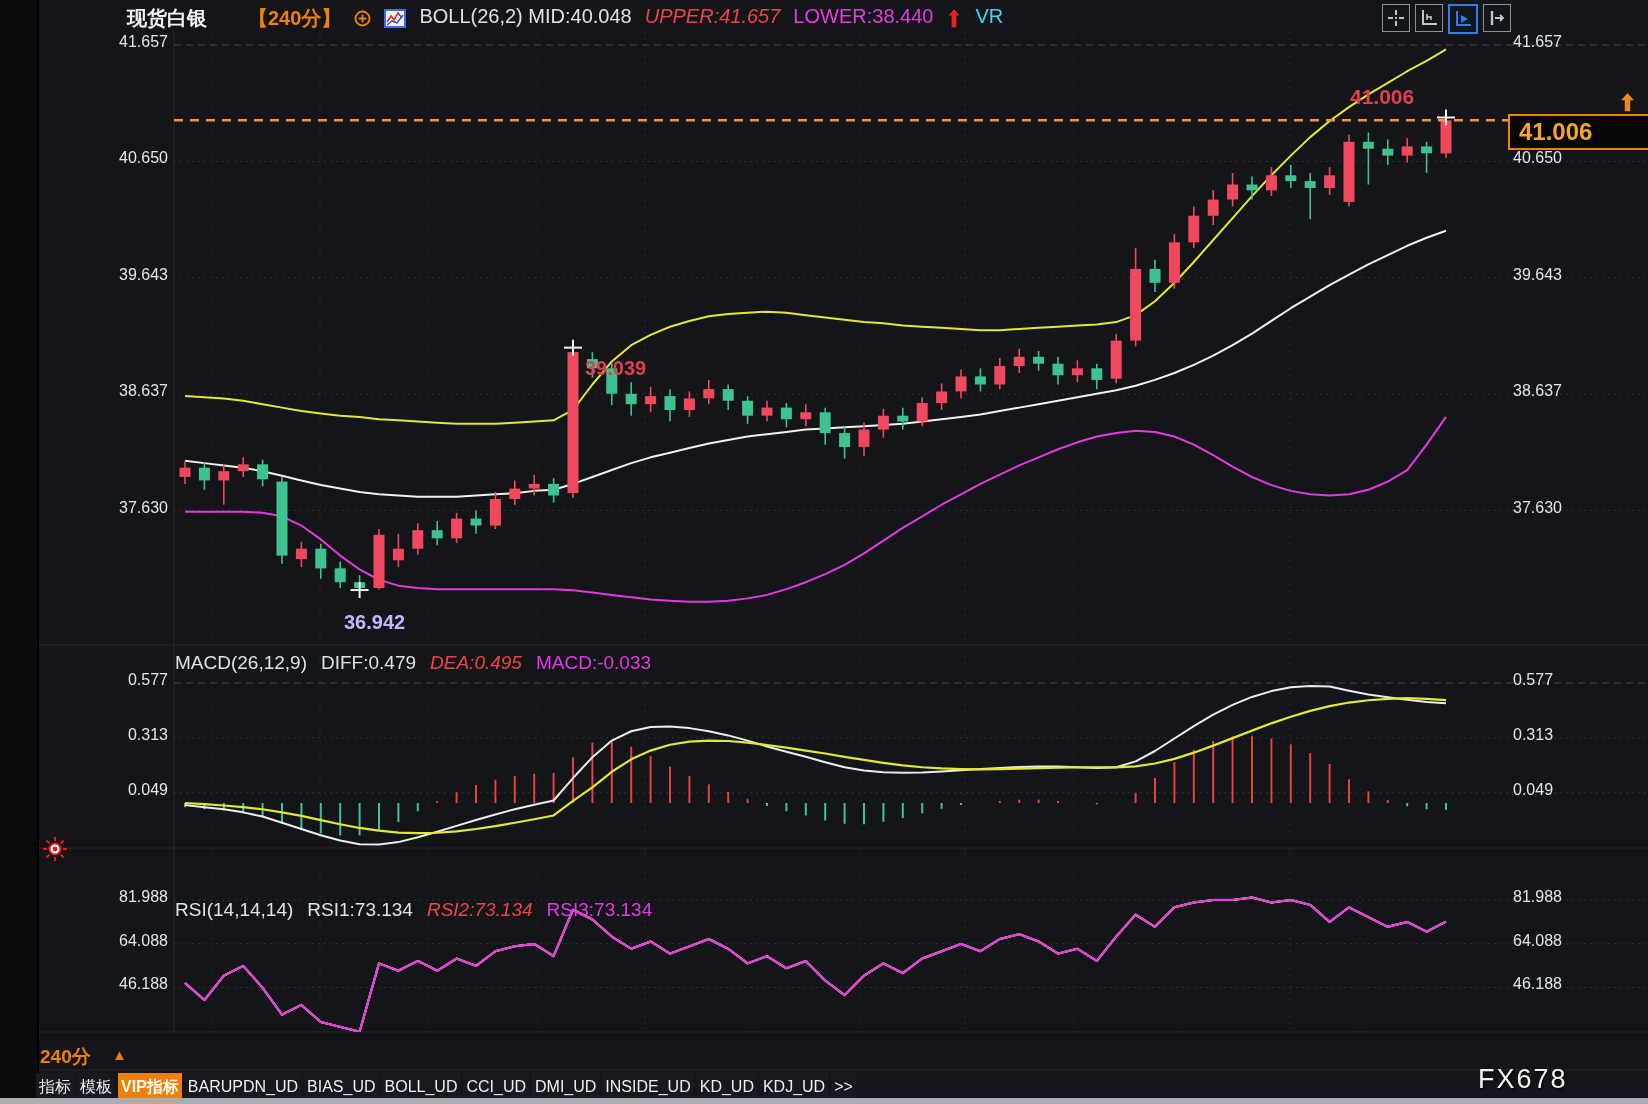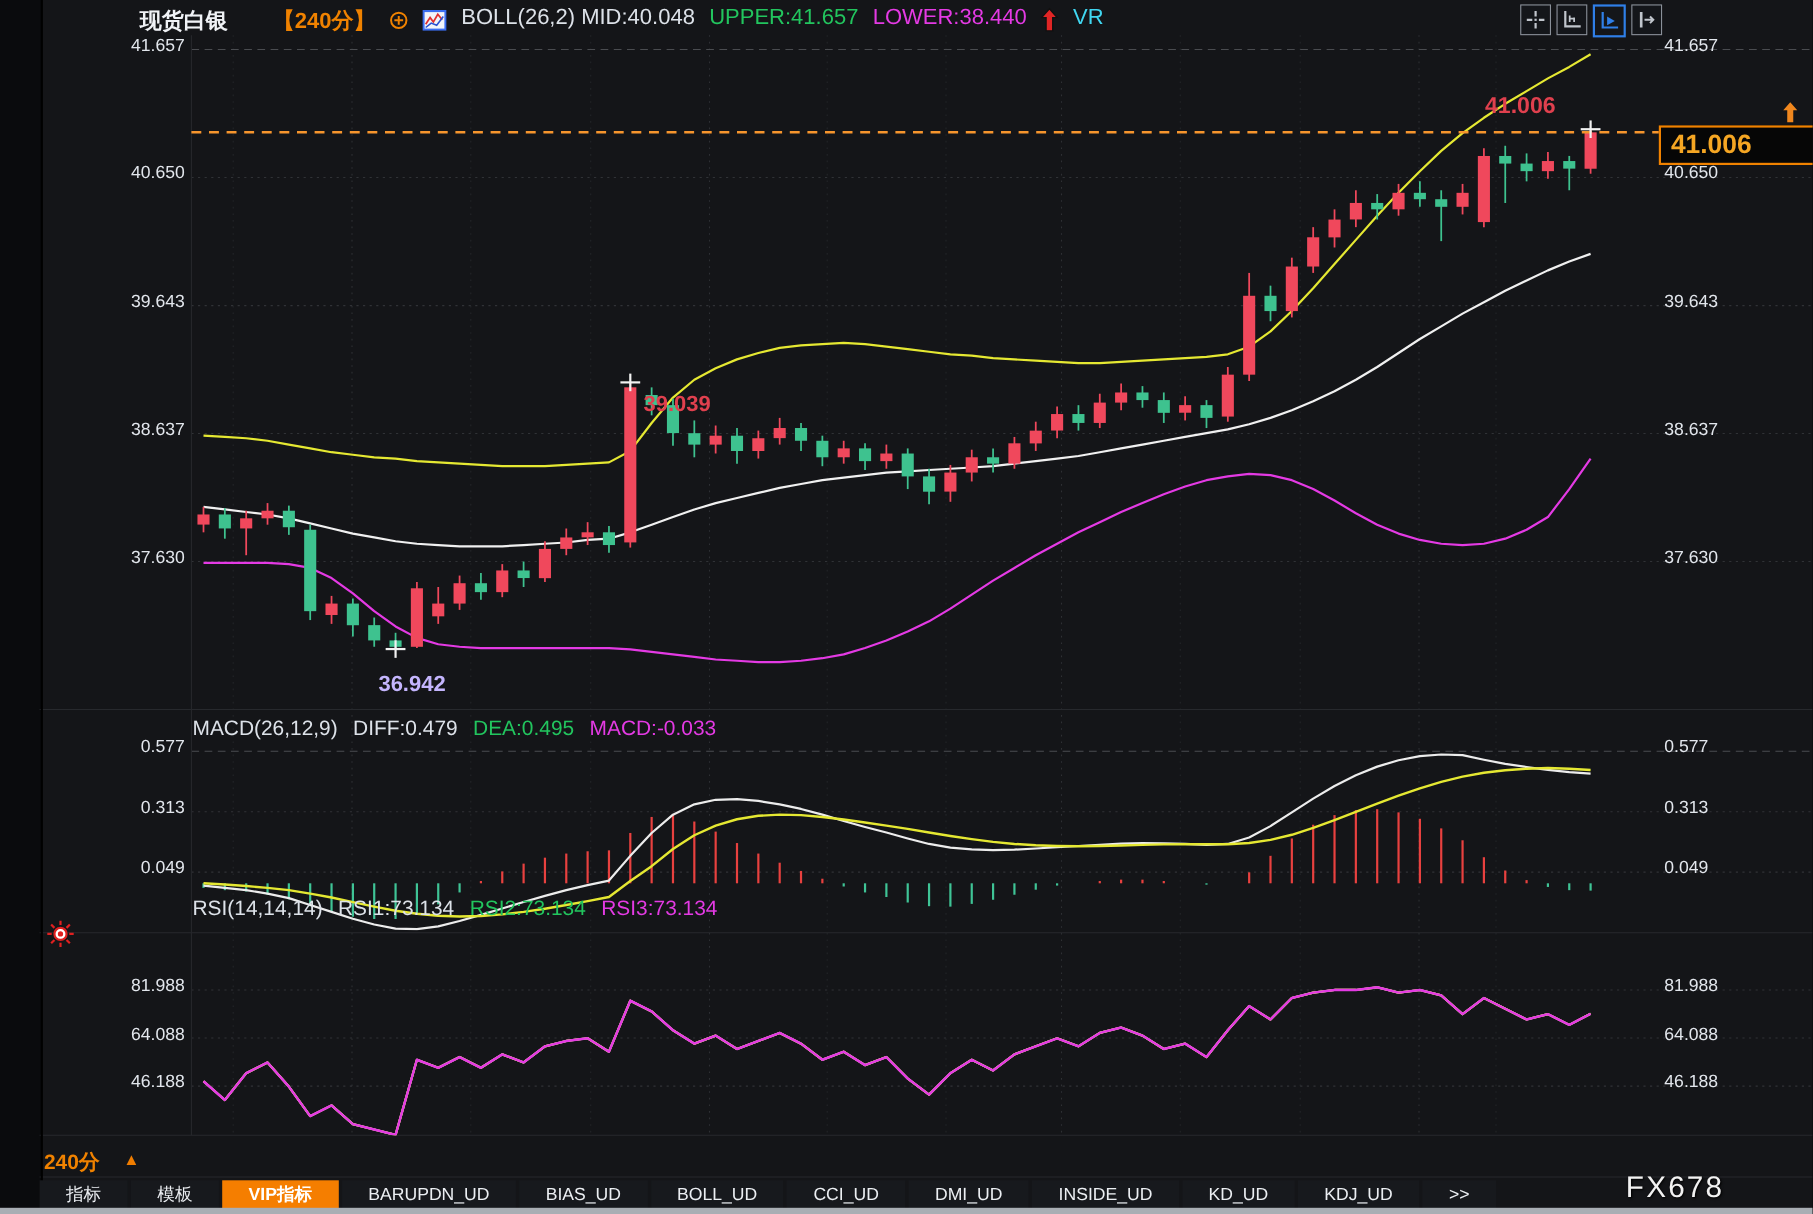--- a/index.html
+++ b/index.html
@@ -10,21 +10,21 @@
   #sidebar{position:absolute;left:0;top:0;width:38px;height:1104px;background:#0a0b0d;}
   .side-btn{position:absolute;left:2px;width:34px;background:#24272d;color:#aab0b8;
             font-size:17px;line-height:21px;text-align:center;padding:6px 0;border-radius:2px;
             writing-mode:vertical-lr;text-orientation:upright;letter-spacing:3px;cursor:pointer;}
   .side-btn.active{background:#f07a00;color:#ffffff;font-weight:bold;}
   
   #header{position:absolute;left:127px;top:5px;height:26px;display:flex;gap:13px;z-index:30;}
   #header .t{font-size:20px;white-space:nowrap;}
   .sym{color:#f0f2f6;font-weight:bold;}
   .period{color:#f08200;font-weight:bold;margin-left:28px;}
-  .white{color:#dde2e9;} .yellow{color:#22c55e;} .magenta{color:#e43ae4;} .cyan{color:#40d6f0;}
+  .white{color:#dde2e9;} .yellow{color:#ef4444;font-style:italic;} .magenta{color:#e43ae4;} .cyan{color:#40d6f0;}
   .iconbox{display:inline-flex;align-items:center;justify-content:center;}
   
   #toolbar{position:absolute;left:1382px;top:4px;display:flex;gap:5px;z-index:30;}
   .tool{width:26px;height:26px;border:1px solid #8a9099;background:#14161a;display:flex;
         align-items:center;justify-content:center;cursor:pointer;}
   .tool.active{border:2px solid #2f7fe8;}
   
   .axlbl{position:absolute;font-size:16px;color:#e2e6ec;pointer-events:none;white-space:nowrap;}
   .axlbl.left{width:112px;text-align:right;left:56px;}
   .axlbl.right{left:1513px;text-align:left;}
@@ -38,21 +38,21 @@
   #tag-arrow{position:absolute;left:1620px;top:92px;z-index:26;}
   
   .phead{position:absolute;display:flex;gap:14px;z-index:20;}
   .phead .t{font-size:19px;white-space:nowrap;}
   
   #period-lbl{position:absolute;left:40px;top:1044px;color:#f08200;font-size:19px;font-weight:bold;z-index:20;text-align:right;}
   #period-tri{position:absolute;left:112px;top:1046px;color:#f07d00;font-size:15px;z-index:20;}
   .datelbl{position:absolute;top:1044px;width:90px;margin-left:-45px;text-align:center;
            font-size:19px;color:#e8ecf2;pointer-events:none;}
   #tabbar{position:absolute;left:36px;top:1073px;height:27px;display:flex;gap:3px;z-index:20;}
-  .tab{height:27px;line-height:27px;padding:0 24px;background:#17191d;color:#eceff3;
+  .tab{height:27px;line-height:27px;padding:0 3px;background:#17191d;color:#eceff3;
        font-size:16px;white-space:nowrap;cursor:pointer;}
   .tab.active{background:#f57e00;color:#fff;font-weight:bold;}
   #watermark{position:absolute;left:1478px;top:1064px;font-size:27px;color:#f2f2f2;
              letter-spacing:2px;text-shadow:1px 1px 2px #000;z-index:21;}
   #bottom-strip{position:absolute;left:0;top:1098px;width:1648px;height:6px;background:#a9aeb4;z-index:22;}
   #sun-icon{position:absolute;left:42px;top:836px;z-index:20;}
   #chart-svg{position:absolute;left:0;top:0;z-index:5;}
   #overlay{position:absolute;left:0;top:0;width:1648px;height:1104px;z-index:10;pointer-events:none;}
 </style>
 </head>
@@ -519,21 +519,21 @@
       </svg>
   </div>
 
   <div class="phead" style="left:175px;top:652px;">
     <span class="t white">MACD(26,12,9)</span>
     <span class="t white">DIFF:0.479</span>
     <span class="t yellow">DEA:0.495</span>
     <span class="t magenta">MACD:-0.033</span>
   </div>
 
-  <div class="phead" style="left:175px;top:816px;">
+  <div class="phead" style="left:175px;top:899px;">
     <span class="t white">RSI(14,14,14)</span>
     <span class="t white">RSI1:73.134</span>
     <span class="t yellow">RSI2:73.134</span>
     <span class="t magenta">RSI3:73.134</span>
   </div>
 
   <div id="sun-icon">
     <svg width="26" height="26" viewBox="0 0 26 26">
       <g stroke="#e02020" stroke-width="2">
         <line x1="13" y1="1" x2="13" y2="5"></line>

